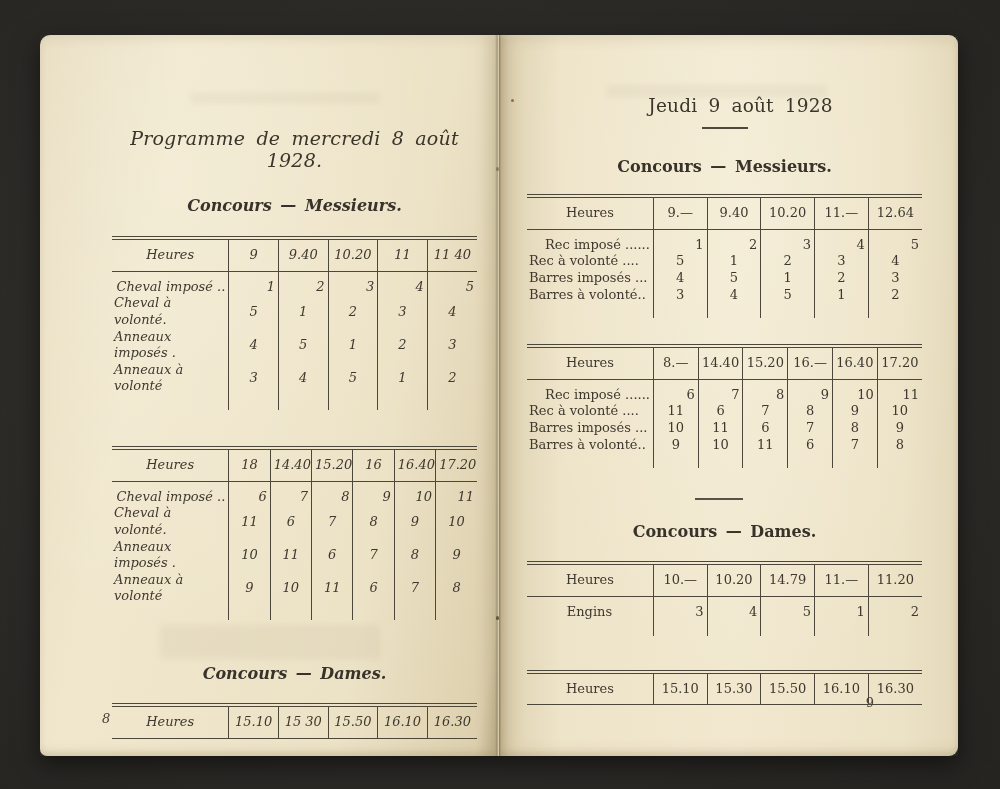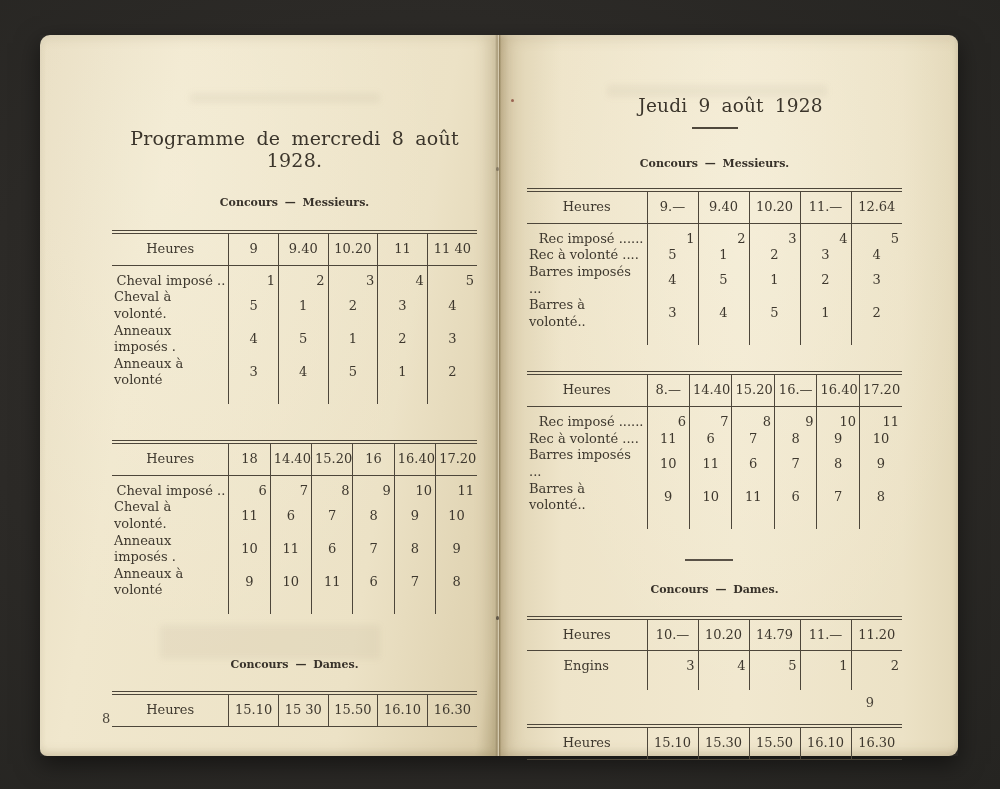--- a/index.html
+++ b/index.html
@@ -12,20 +12,21 @@
     position:absolute;left:40px;top:35px;width:918px;height:721px;
     display:flex;box-shadow:0 8px 22px rgba(0,0,0,.5);
   }
   .page{position:relative;height:100%;}
   .page.left{
     width:457px;border-radius:10px 0 0 7px;
     background:
       radial-gradient(ellipse at 30% 20%, rgba(255,252,240,.25), rgba(0,0,0,0) 60%),
       linear-gradient(100deg,#e7dcc0 0%,#f0e7cd 25%,#ece2c6 72%,#ddd0ae 96%,#c9bb96 100%);
     box-shadow:inset -9px 0 14px rgba(120,98,58,.22), inset 0 -3px 6px rgba(120,98,58,.15), inset 0 2px 4px rgba(255,252,240,.3);
+    font-style:italic;
   }
   .page.right{
     width:461px;border-radius:0 9px 9px 0;
     background:
       radial-gradient(ellipse at 55% 25%, rgba(255,252,240,.28), rgba(0,0,0,0) 65%),
       linear-gradient(to right,#c9bb96 0%,#e0d4b4 2.5%,#eee4c9 14%,#f1e8cf 52%,#ece2c6 88%,#e4d9ba 99%,#d8cba8 100%);
     box-shadow:inset 11px 0 16px rgba(120,98,58,.24), inset 0 -3px 6px rgba(120,98,58,.15), inset -2px 2px 4px rgba(255,252,240,.3);
   }
   .spine{
     position:absolute;left:455px;top:0;width:6px;height:100%;z-index:3;
@@ -33,28 +34,28 @@
   }
   .staple{position:absolute;left:1px;width:3px;height:4px;background:#4e453a;border-radius:2px;opacity:.8;}
   .staple.s1{top:132px;opacity:.45;}
   .staple.s2{top:581px;}
   .speck{position:absolute;border-radius:50%;}
   .speck.sp1{left:470px;top:64px;width:3px;height:3px;background:#8a4a3c;opacity:.8;}
   .smudge{position:absolute;filter:blur(3px);background:rgba(130,118,88,.07);border-radius:4px;}
 
   .content{position:relative;height:100%;color:#3e382e;}
   .left .content{padding:46px 20px 0 72px;}
-  .right .content{padding:30px 56px 0 30px;}
+  .right .content{padding:30px 36px 0 30px;}
 
   h1,h2,p{margin:0;font-weight:normal;}
   h1.main-title{margin-top:46px;font-size:19px;text-align:center;word-spacing:5px;letter-spacing:.2px;color:#3b352b;}
   .right h1.main-title{margin-top:30px;font-size:18.5px;transform:translateX(16px);}
   .title-rule{width:46px;height:2px;background:#4f483c;margin:11px auto 0;}
   p.intro{margin-top:27px;font-size:13.5px;line-height:1.5;text-align:center;word-spacing:2px;}
-  h2.section-heading{font-size:11px;font-weight:bold;text-align:center;color:#38322a;word-spacing:3px;}
+  h2.section-heading{font-size:16px;font-weight:bold;text-align:center;color:#38322a;word-spacing:3px;}
   .left h2.h-mess{margin-top:25px;}
   .left h2.h-dames{margin-top:44px;}
   .right h2.h-mess{margin-top:28px;}
   .right h2.h-dames{margin-top:22px;}
 
   table.sched{border-collapse:collapse;width:100%;border-top:4px double #4d463a;table-layout:fixed;}
   table.sched th, table.sched td{
     border-left:1px solid #4d463a;font-size:13px;color:#3e382e;
     text-align:center;padding:0 3px;font-weight:normal;line-height:1.28;
   }

